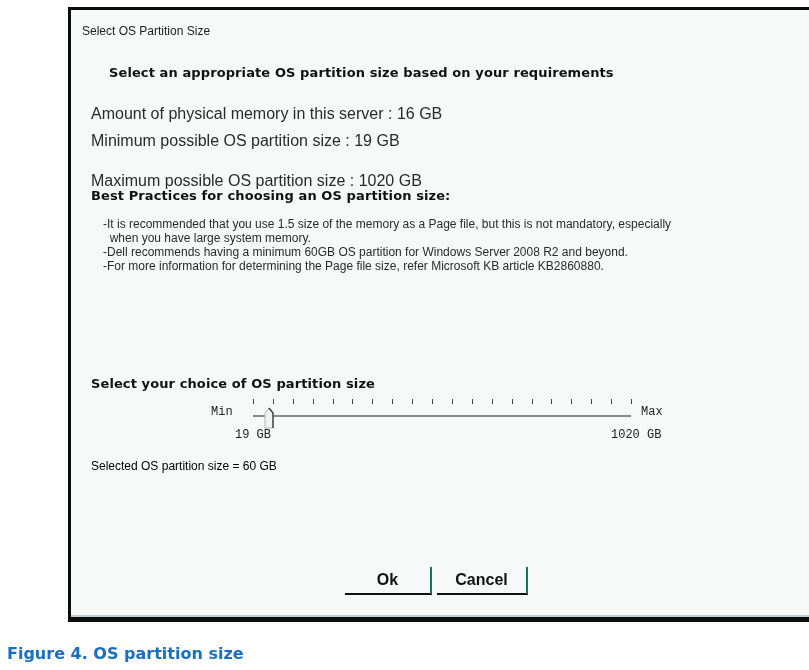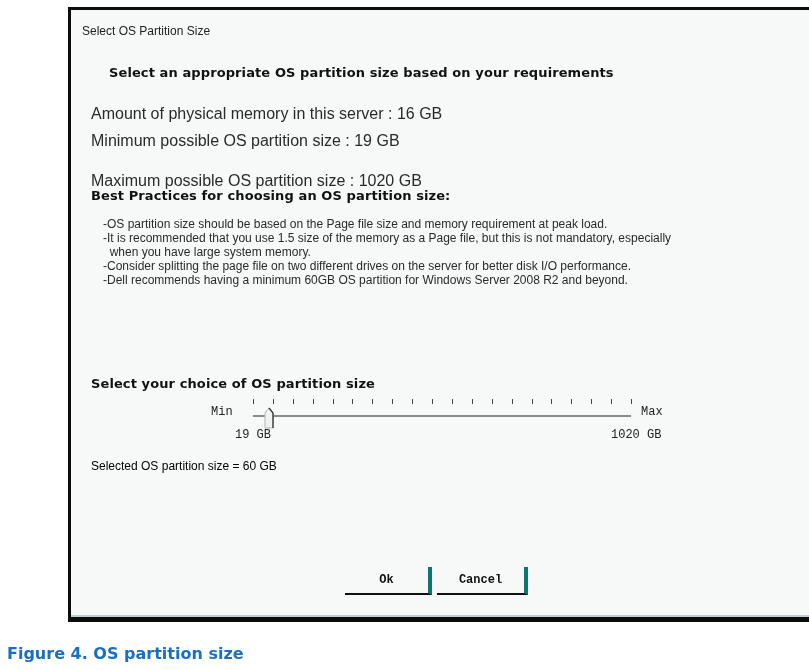--- a/index.html
+++ b/index.html
@@ -19,22 +19,22 @@
     .slider .min-label { position: absolute; left: 0; top: 8px; font-size: 12px; }
     .slider .max-label { position: absolute; left: 430px; top: 8px; font-size: 12px; }
     .slider .min-val { position: absolute; left: 24px; top: 31px; font-size: 12px; }
     .slider .max-val { position: absolute; left: 400px; top: 31px; font-size: 12px; }
     .slider .track { position: absolute; left: 42px; top: 18px; width: 378px; height: 2px; background: #8c8c8c; }
     .slider .tick { position: absolute; top: 2px; width: 1px; height: 5px; background: #444; }
     .slider .thumb { position: absolute; left: 53px; top: 10px; width: 10px; height: 22px; }
     .slider .thumb svg { display: block; }
     .selected { position: absolute; left: 20px; top: 449px; font-size: 12px; color: #000000; }
     .btn { position: absolute; top: 557px; height: 28px; background: #f7f8f8;
-           border-right: 4px solid #0f766e; border-bottom: 2px solid #111; box-sizing: border-box;
-           font-family: Liberation Mono, monospace; font-weight: bold; font-size: 12px;
+           border-right: 2px solid #0f766e; border-bottom: 2px solid #111; box-sizing: border-box;
+           font-family: Liberation Sans, sans-serif; font-weight: bold; font-size: 16px;
            display: flex; align-items: center; justify-content: center; color: #111; cursor: pointer; }
     .btn.ok { left: 274px; width: 87px; }
     .btn.cancel { left: 366px; width: 91px; }
     .grip { position: absolute; right: 1px; bottom: 1px; width: 14px; height: 14px; }
     .caption { position: absolute; left: 7px; top: 644px; font-size: 16px; font-weight: bold;
                color: #1a6fbf; font-family: "DejaVu Sans", sans-serif; }
   </style>
 </head>
 <body>
 
@@ -45,25 +45,24 @@
 
   <div class="heading" style="top:55px;margin-left:18px;">Select an appropriate OS partition size based on your requirements</div>
 
   <div class="info" style="top:95px;">Amount of physical memory in this server : 16 GB</div>
   <div class="info" style="top:122px;">Minimum possible OS partition size  : 19 GB</div>
   <div class="info" style="top:162px;">Maximum possible OS partition size  : 1020 GB</div>
 
   <div class="heading" style="top:178px;">Best Practices for choosing an OS partition size:</div>
 
   <div class="bullets">
-    <div>-OS partition size should be based on the Page file size and memory requirement at peak load.</div>
     <div>-It is recommended that you use 1.5 size of the memory as a Page file, but this is not mandatory, especially</div>
     <div>  when you have large system memory.</div>
-    <div>-Consider splitting the page file on two different drives on the server for better disk I/O performance.</div>
     <div>-Dell recommends having a minimum 60GB OS partition for Windows Server 2008 R2 and beyond.</div>
+    <div>-For more information for determining the Page file size, refer Microsoft KB article KB2860880.</div>
   </div>
 
   <div class="heading" style="top:366px;">Select your choice of OS partition size</div>
 
   <div class="slider">
     <span class="min-label">Min</span>
     <span class="max-label">Max</span>
     <div class="ticks" id="ticks">
         <div class="tick" style="left: 42px;"></div>
         <div class="tick" style="left: 62px;"></div>

